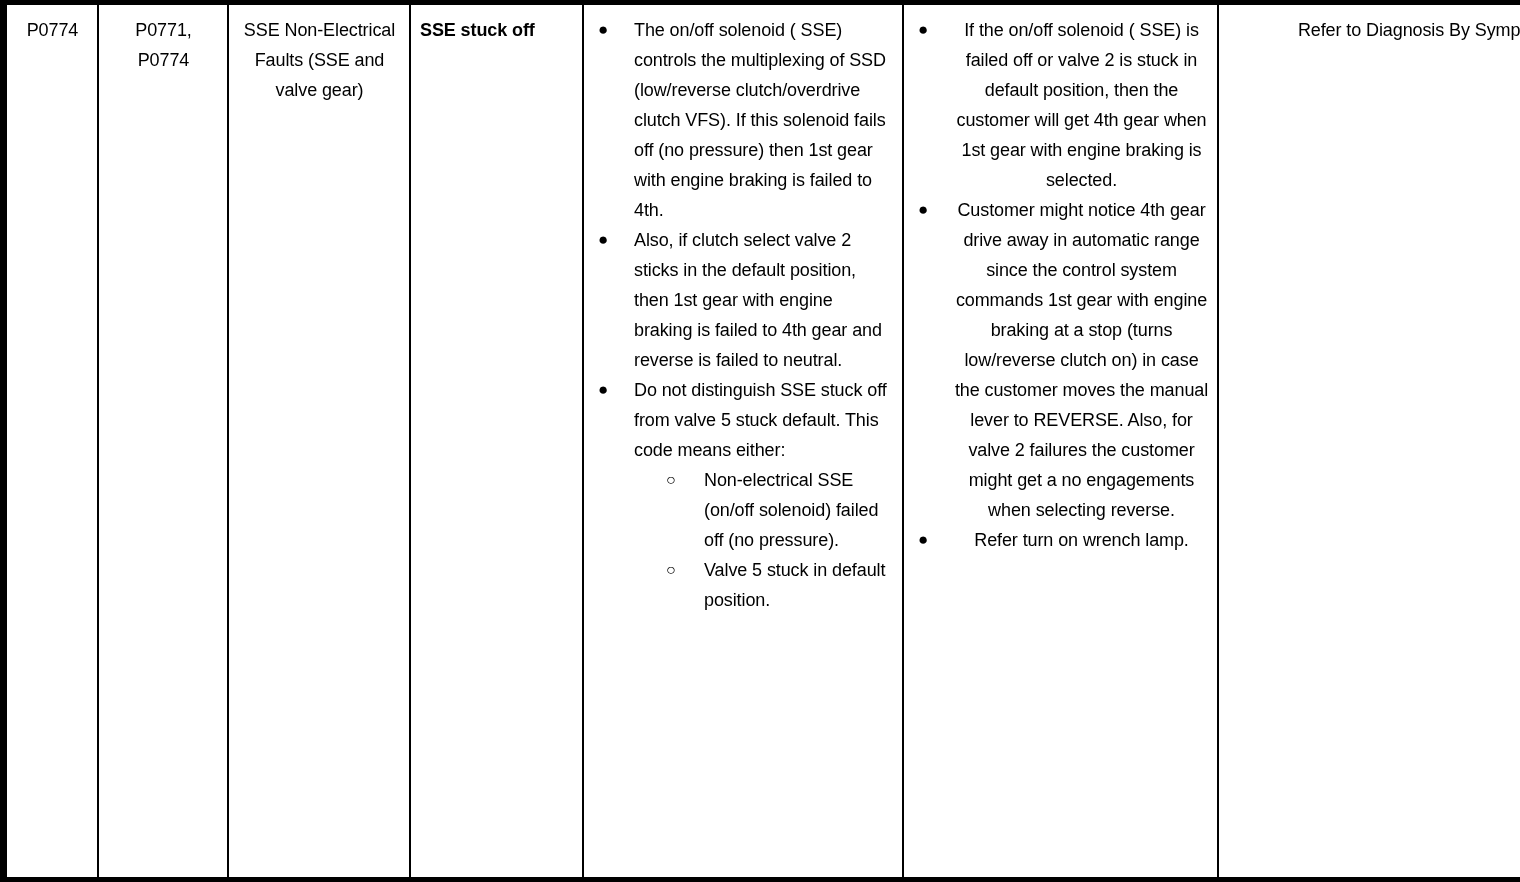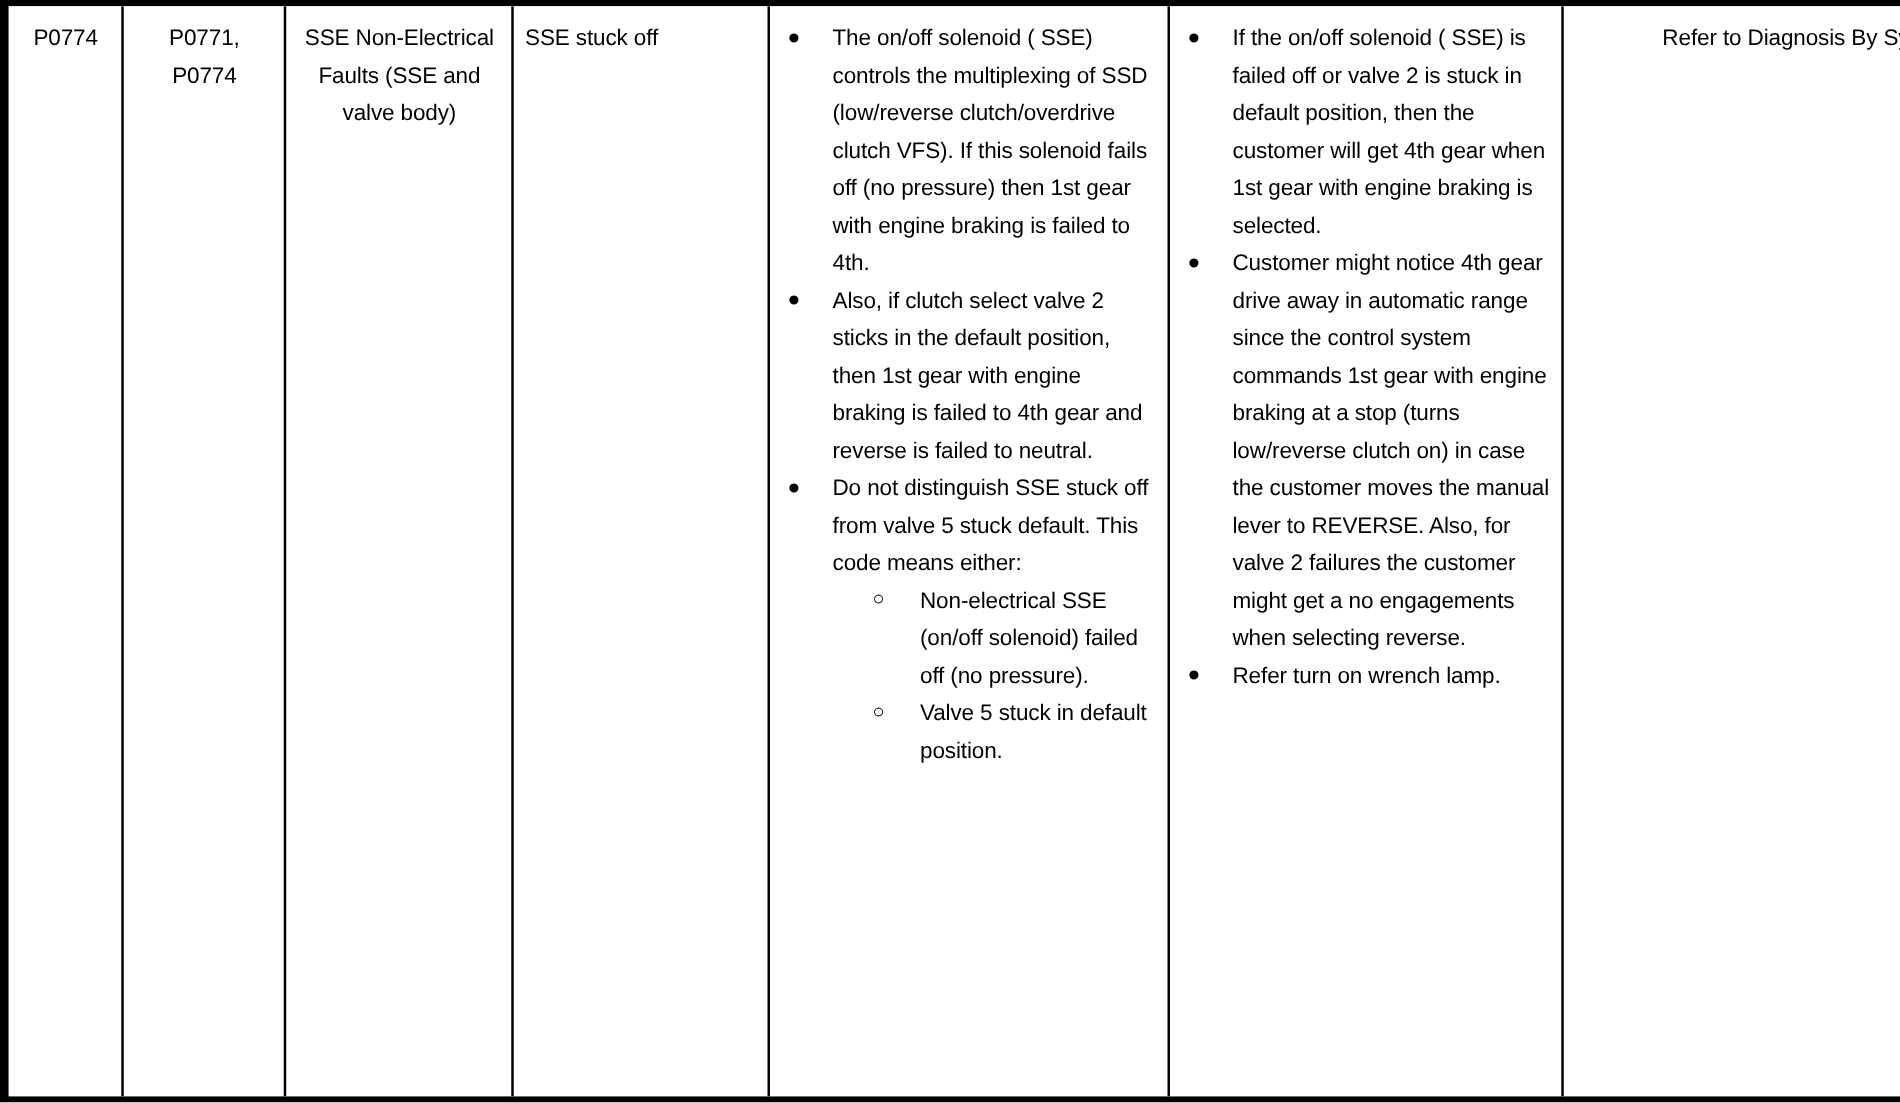--- a/index.html
+++ b/index.html
@@ -42,23 +42,23 @@
     line-height: 30px;
     letter-spacing: -0.1px;
   }
   .dtc-table td:last-child {
     border-right: none;
   }
 
   .col-code      { width: 91px;  text-align: center; }
   .col-related   { width: 130px; text-align: center; }
   .col-fault     { width: 182px; text-align: center; }
-  .col-condition { width: 205px; text-align: left; }
+  .col-condition { width: 173px; text-align: left; font-weight: bold; }
   .col-desc      { width: 320px; text-align: left; margin-left: 20px; }
-  .col-symptom   { width: 315px; text-align: left; }
+  .col-symptom   { width: 315px; text-align: center; }
   .col-action    { width: 345px; text-align: right; padding-left: 12px; }
 
   .col-condition { padding-left: 11px; }
   .col-desc, .col-symptom { padding-left: 6px; padding-right: 10px; }
 
   ul.bullets {
     list-style: none;
     margin: 0;
     padding: 0;
   }
@@ -109,21 +109,21 @@
         <td class="col-code">
           <div class="plain-text">P0774</div>
         </td>
 
         <td class="col-related">
           <div class="plain-text" style="white-space: pre-line;">P0771,
 P0774</div>
         </td>
 
         <td class="col-fault">
-          <div class="plain-text">SSE Non-Electrical Faults (SSE and valve body)</div>
+          <div class="plain-text">SSE Non-Electrical Faults (SSE and valve gear)</div>
         </td>
 
         <td class="col-condition">
           <div class="plain-text">SSE stuck off</div>
         </td>
 
         <td class="col-desc">
           <ul class="bullets">
             <li>
               <span>The on/off solenoid ( SSE) controls the multiplexing of SSD (low/reverse clutch/overdrive clutch VFS). If this solenoid fails off (no pressure) then 1st gear with engine braking is failed to 4th.</span>

